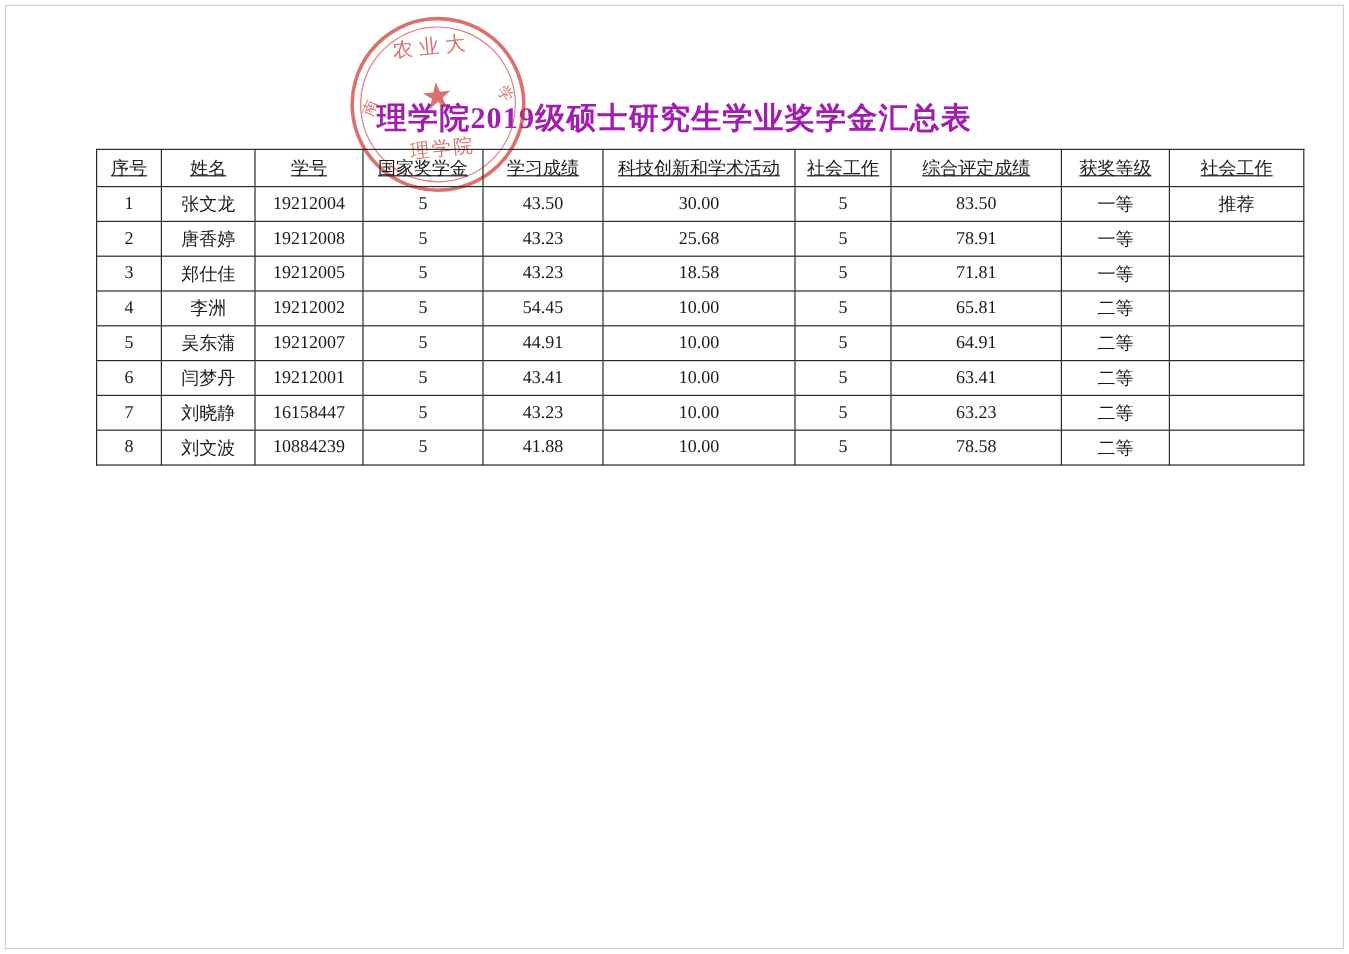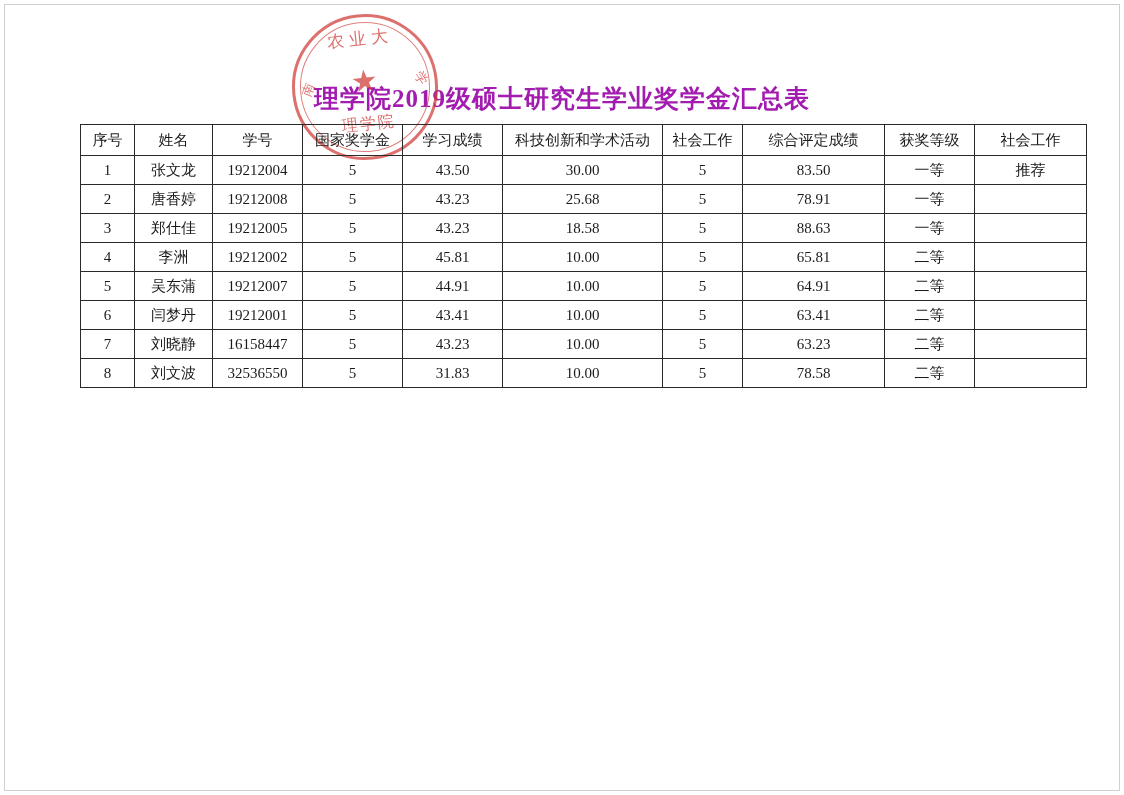--- a/index.html
+++ b/index.html
@@ -144,20 +144,21 @@
     font-size: 15px;
     font-family: "Liberation Serif", "DejaVu Serif", serif;
     color: #1a1a1a;
     padding: 0 2px;
     white-space: nowrap;
     overflow: hidden;
   }
   table.sheet thead th {
     font-weight: 400;
     height: 30px;
+    text-decoration: underline;
   }
   .c-idx   { width: 54px; }
   .c-name  { width: 78px; }
   .c-sid   { width: 90px; }
   .c-moral { width: 100px; }
   .c-acad  { width: 100px; }
   .c-innov { width: 160px; }
   .c-social{ width: 80px; }
   .c-total { width: 142px; }
   .c-level { width: 90px; }
@@ -237,30 +238,30 @@
           <td></td>
         </tr>
         <tr>
           <td class="num">3</td>
           <td>郑仕佳</td>
           <td class="num">19212005</td>
           <td class="num">5</td>
           <td class="num">43.23</td>
           <td class="num">18.58</td>
           <td class="num">5</td>
-          <td class="num">88.63</td>
+          <td class="num">71.81</td>
           <td>一等</td>
           <td></td>
         </tr>
         <tr>
           <td class="num">4</td>
           <td>李洲</td>
           <td class="num">19212002</td>
           <td class="num">5</td>
-          <td class="num">45.81</td>
+          <td class="num">54.45</td>
           <td class="num">10.00</td>
           <td class="num">5</td>
           <td class="num">65.81</td>
           <td>二等</td>
           <td></td>
         </tr>
         <tr>
           <td class="num">5</td>
           <td>吴东蒲</td>
           <td class="num">19212007</td>
@@ -292,23 +293,23 @@
           <td class="num">43.23</td>
           <td class="num">10.00</td>
           <td class="num">5</td>
           <td class="num">63.23</td>
           <td>二等</td>
           <td></td>
         </tr>
         <tr>
           <td class="num">8</td>
           <td>刘文波</td>
-          <td class="num">32536550</td>
-          <td class="num">5</td>
-          <td class="num">31.83</td>
+          <td class="num">10884239</td>
+          <td class="num">5</td>
+          <td class="num">41.88</td>
           <td class="num">10.00</td>
           <td class="num">5</td>
           <td class="num">78.58</td>
           <td>二等</td>
           <td></td>
         </tr>
       </tbody>
     </table>
   </div>
 

